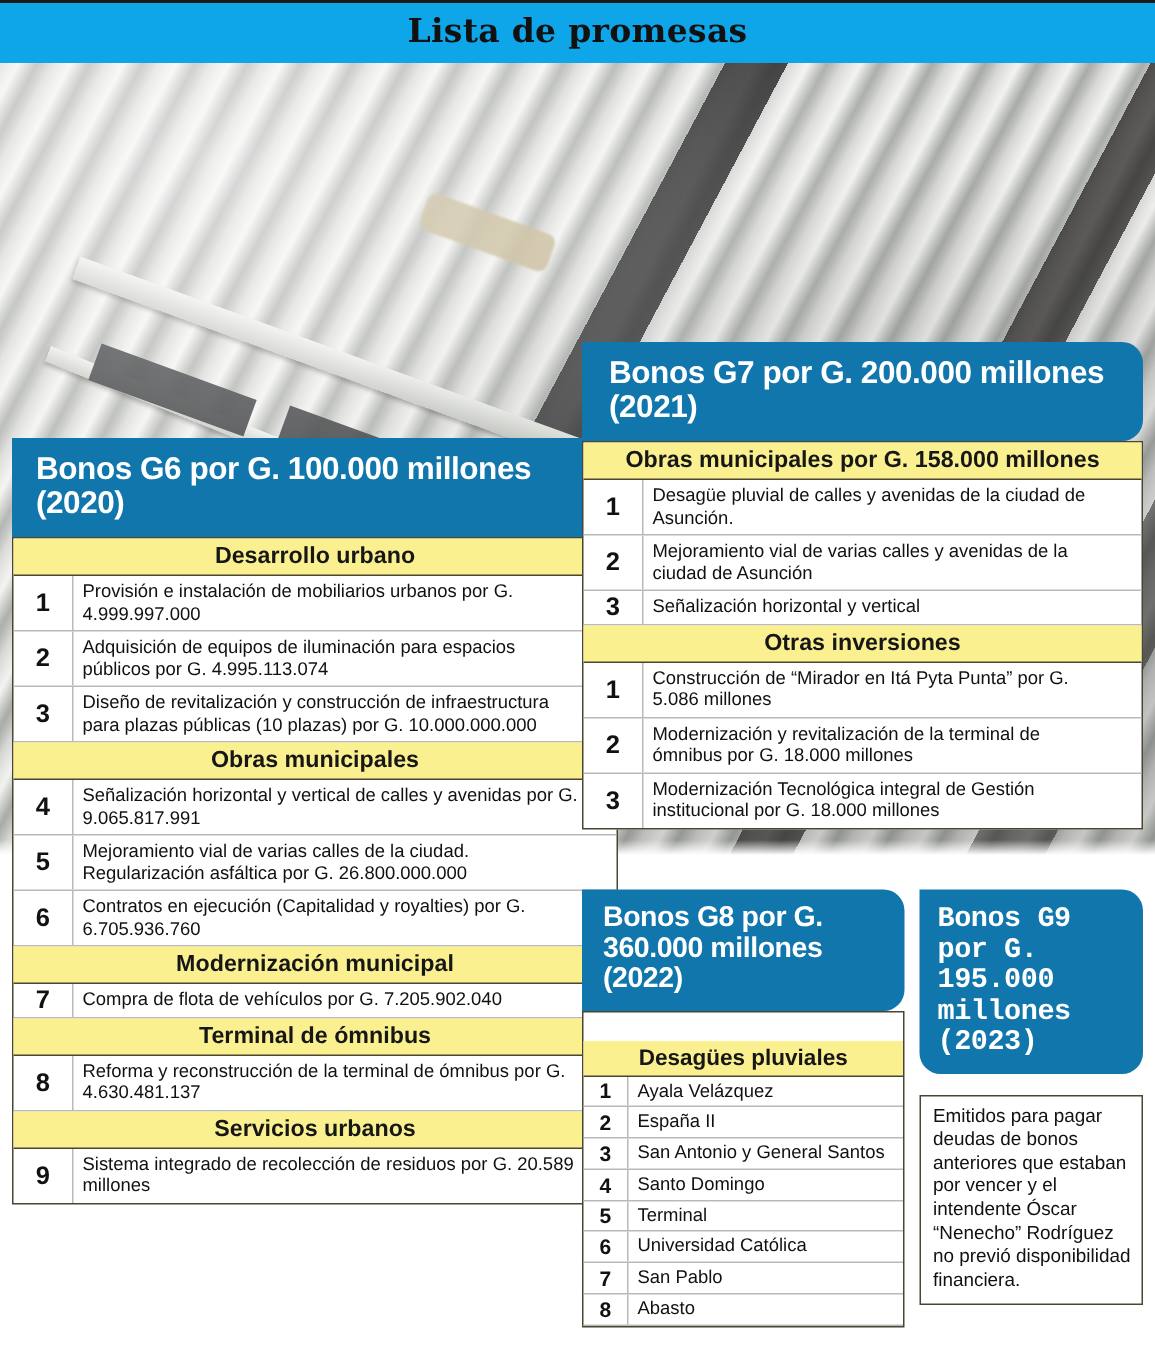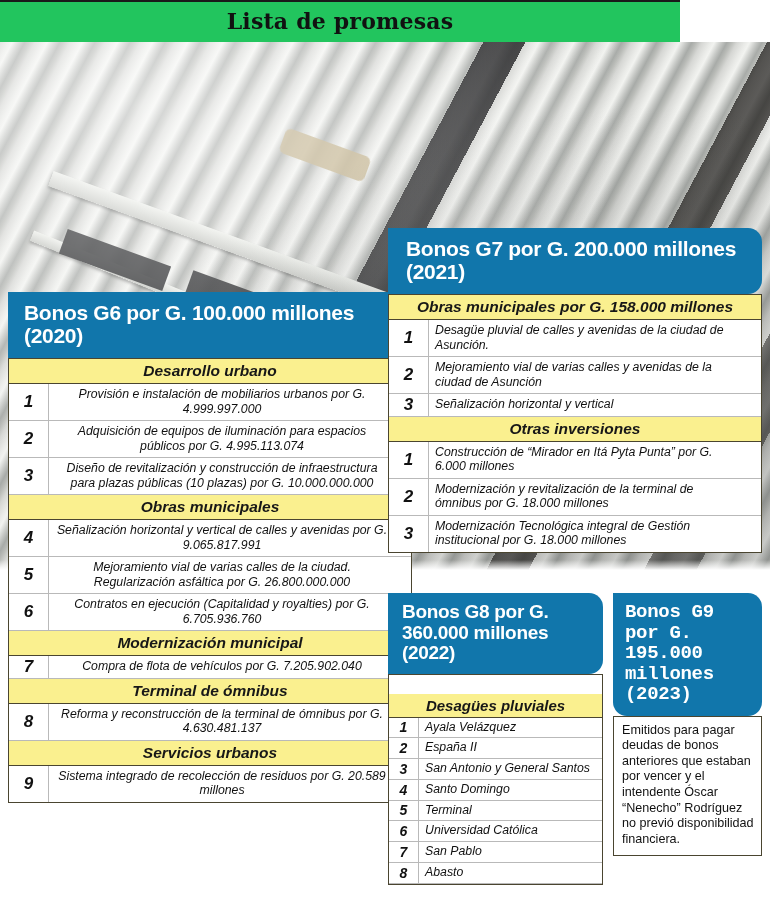--- a/index.html
+++ b/index.html
@@ -6,22 +6,22 @@
   body{
     width:770px;height:911px;
     background:#ffffff;
     font-family:"Liberation Sans", sans-serif;
     overflow:hidden;
   }
   .page{position:relative;width:770px;height:911px;overflow:hidden;background:#fff;}
 
   
   .titlebar{
-    position:absolute;left:0;top:0;width:680px;height:42px;
-    background:#22c55e;
+    position:absolute;left:0;top:0;width:770px;height:42px;
+    background:#0ea5e9;
     display:flex;align-items:center;justify-content:center;
     z-index:30;
   }
   .titlebar .rule-top{position:absolute;left:0;top:0;width:100%;height:2px;background:#1a1a1a;}
   .title{
     font-family:"DejaVu Serif","Liberation Serif",serif;
     font-weight:700;font-size:22px;color:#111;letter-spacing:.2px;
   }
 
   
@@ -72,21 +72,20 @@
   .blue-head{
     background:#1176ab;color:#fff;
     font-weight:700;line-height:1.08;
     letter-spacing:-.3px;
     box-sizing:border-box;
   }
   .tbl{
     background:#ffffff;
     border:1.5px solid #4a4530;
     box-sizing:border-box;
-    font-style:italic;
   }
   .sec{
     background:#faf08f;
     border-bottom:1.5px solid #4a4530;
     text-align:center;font-weight:700;color:#171717;
     box-sizing:border-box;
     padding:3px 4px;
   }
   .sec.first{border-top:none;}
   .row{
@@ -110,21 +109,21 @@
   }
 
   
   #g6{position:absolute;left:8px;top:292px;width:404px;z-index:10;}
   #g6 .blue-head{
     width:100%;padding:10px 12px 11px 16px;font-size:21px;
     border-radius:0 14px 14px 0;
   }
   #g6 .sec{font-size:15.5px;}
   #g6 .num{width:40px;font-size:17px;}
-  #g6 .txt{font-size:12.3px;line-height:1.18;text-align:center;}
+  #g6 .txt{font-size:12.3px;line-height:1.18;}
 
   
   #g7{position:absolute;left:388px;top:228px;width:374px;z-index:10;}
   #g7 .blue-head{
     width:100%;padding:10px 12px 11px 18px;font-size:21px;
     border-radius:0 14px 14px 0;
   }
   #g7 .sec{font-size:15.5px;}
   #g7 .num{width:40px;font-size:17px;}
   #g7 .txt{font-size:12.3px;line-height:1.18;}
@@ -141,20 +140,21 @@
   #g8 .row{border-bottom:1px solid #b9b9b9;}
 
   
   #g9{position:absolute;left:613px;top:593px;width:149px;z-index:10;}
   #g9 .blue-head{
     width:100%;padding:9px 10px 11px 12px;font-size:19px;
     border-radius:0 14px 14px 14px;
     font-family:Liberation Mono, monospace;
   }
   #g9 .note{
+    margin-top:14px;
     border:1.5px solid #4a4530;
     background:#ffffff;
     padding:6px 7px 8px 8px;
     font-size:12.6px;line-height:1.24;color:#111;
     box-sizing:border-box;
   }
 </style>
 </head>
 <body>
 
@@ -238,21 +238,21 @@
           <div class="num">2</div>
           <div class="txt">Mejoramiento vial de varias calles y avenidas de la ciudad de Asunción</div>
         </div>
         <div class="row">
           <div class="num">3</div>
           <div class="txt">Señalización horizontal y vertical</div>
         </div>
         <div class="sec">Otras inversiones</div>
         <div class="row">
           <div class="num">1</div>
-          <div class="txt">Construcción de “Mirador en Itá Pyta Punta” por G. 6.000 millones</div>
+          <div class="txt">Construcción de “Mirador en Itá Pyta Punta” por G. 5.086 millones</div>
         </div>
         <div class="row">
           <div class="num">2</div>
           <div class="txt">Modernización y revitalización de la terminal de ómnibus por G. 18.000 millones</div>
         </div>
         <div class="row">
           <div class="num">3</div>
           <div class="txt">Modernización Tecnológica integral de Gestión institucional por G. 18.000 millones</div>
         </div>
       </div>

